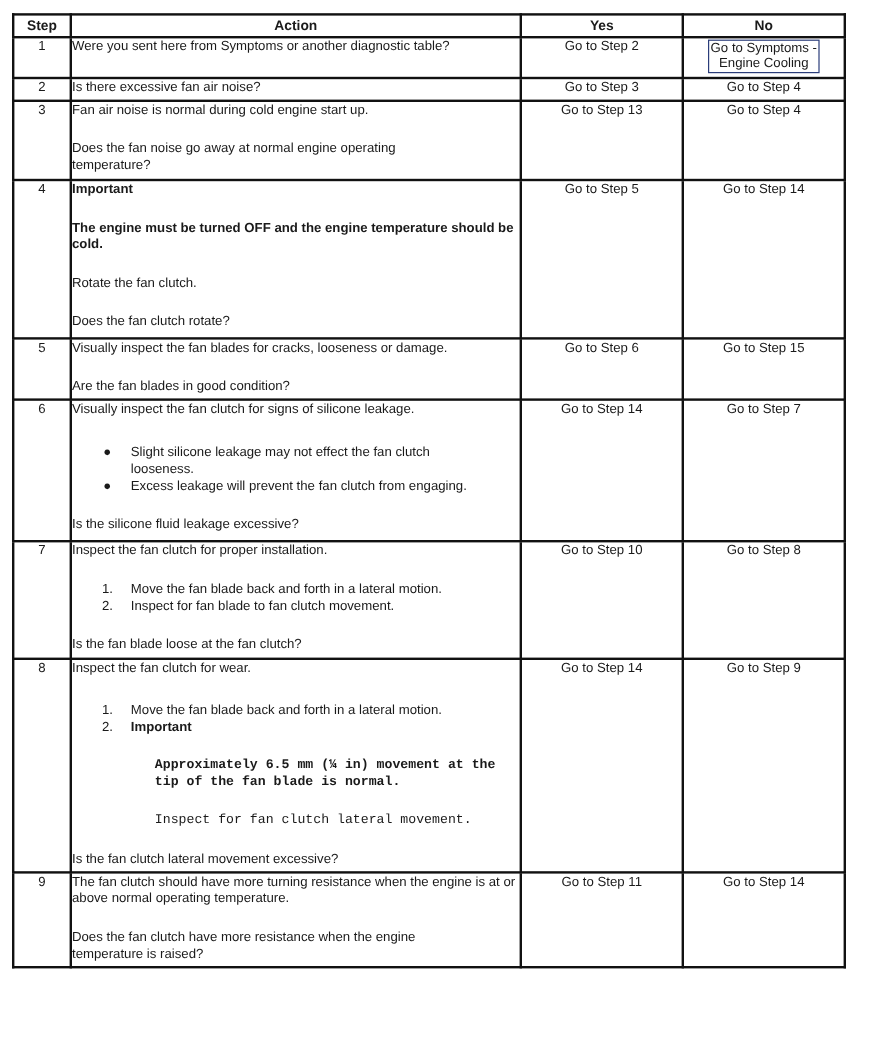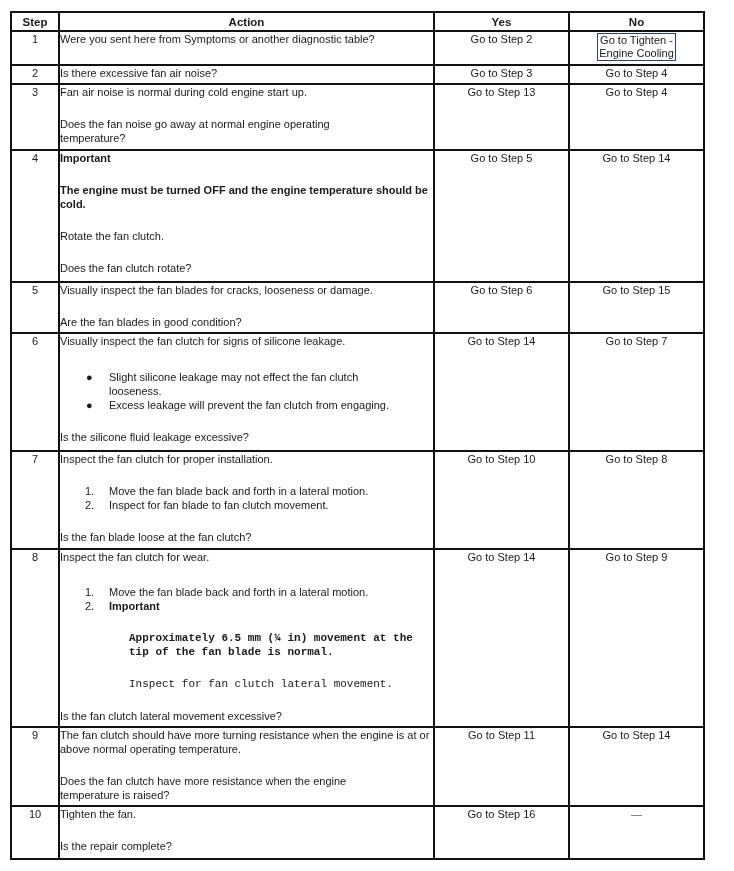--- a/index.html
+++ b/index.html
@@ -129,21 +129,21 @@
     <tbody>
 
       <tr style="height:34px;">
         <td class="step">1</td>
         <td class="action">
           <p class="para">Were you sent here from Symptoms or another diagnostic table?</p>
         </td>
         <td class="yes">Go to Step 2</td>
         <td class="no" style="vertical-align:top;padding-top:1px;">
           <span class="link-box">
-            <span>Go to Tighten -</span><br>
+            <span>Go to Symptoms -</span><br>
             <span>Engine Cooling</span>
           </span>
         </td>
       </tr>
 
       <tr style="height:19px;">
         <td class="step">2</td>
         <td class="action">
           <p class="para">Is there excessive fan air noise?</p>
         </td>
@@ -262,25 +262,15 @@
         <td class="step">9</td>
         <td class="action">
           <p class="para">The fan clutch should have more turning resistance when the engine is at or above normal operating temperature.</p>
           <div class="gap" style="height:18px;"></div>
           <p class="para" style="padding-right:48px;">Does the fan clutch have more resistance when the engine temperature is raised?</p>
         </td>
         <td class="yes">Go to Step 11</td>
         <td class="no">Go to Step 14</td>
       </tr>
 
-      <tr style="height:53px;">
-        <td class="step">10</td>
-        <td class="action">
-          <p class="para">Tighten the fan.</p>
-          <div class="gap" style="height:18px;"></div>
-          <p class="para">Is the repair complete?</p>
-        </td>
-        <td class="yes">Go to Step 16</td>
-        <td class="no" style="color:#666;">—</td>
-      </tr>
     </tbody>
   </table>
 </div>
 
 </body></html>

